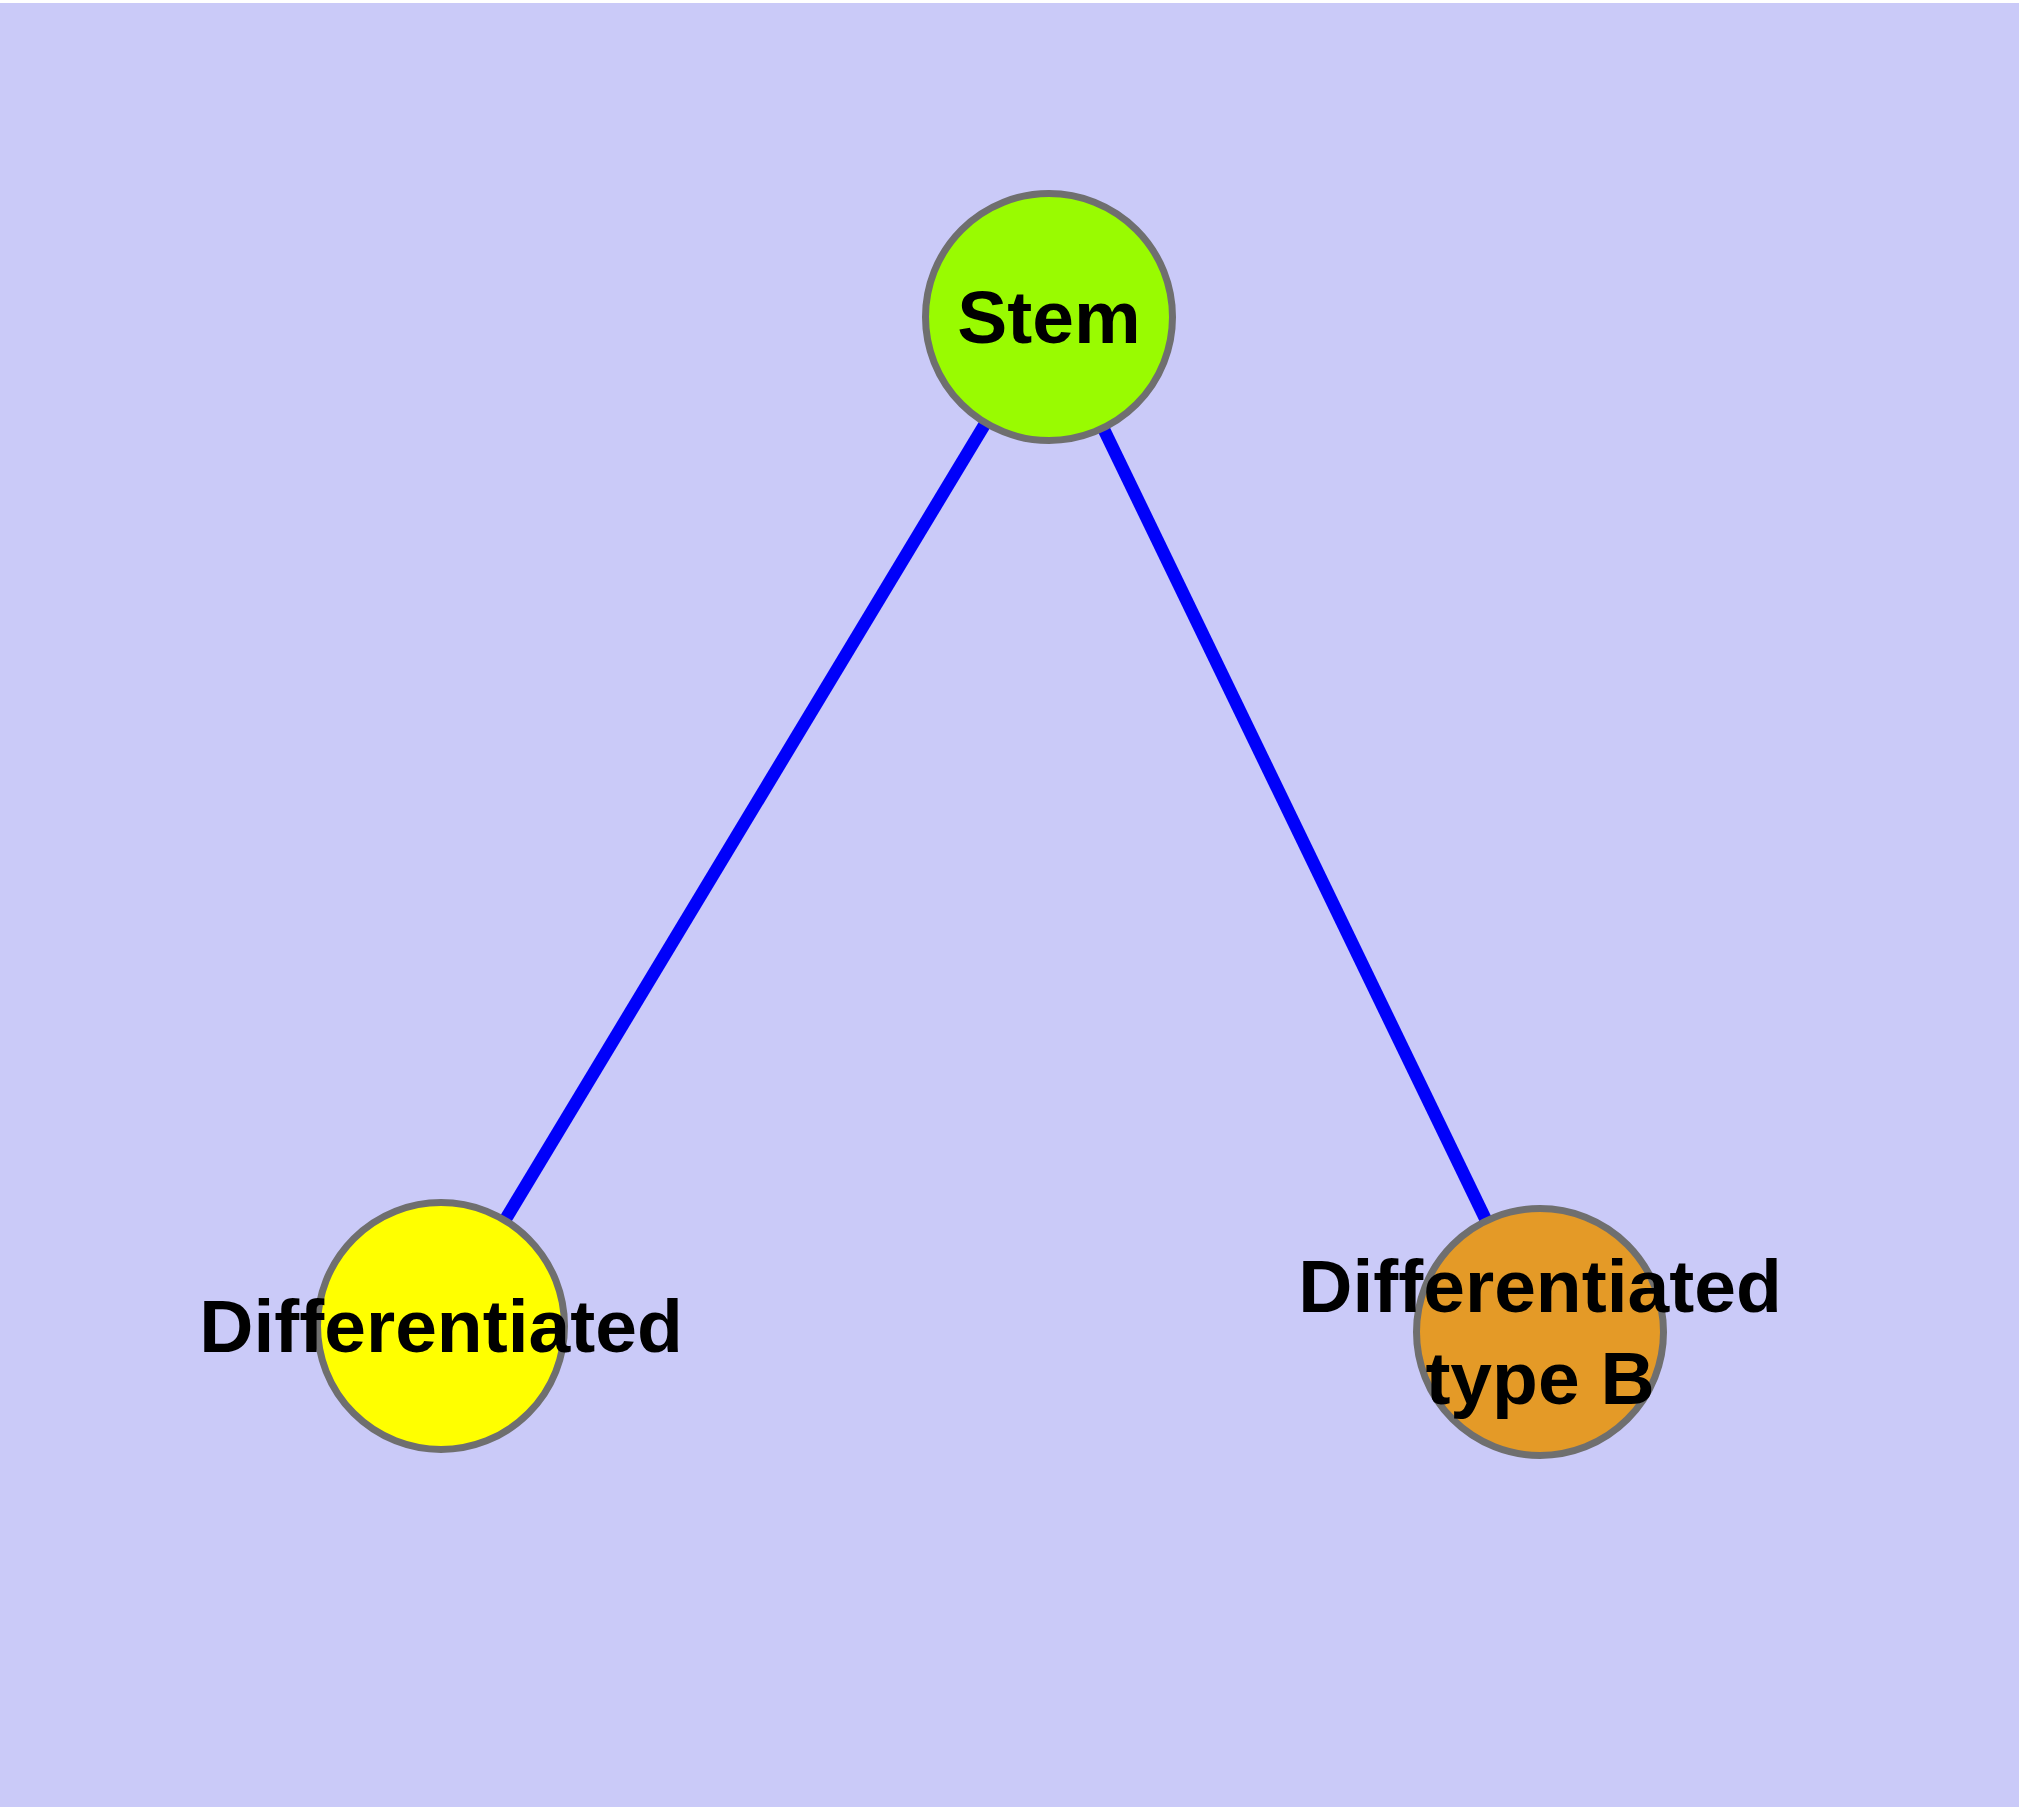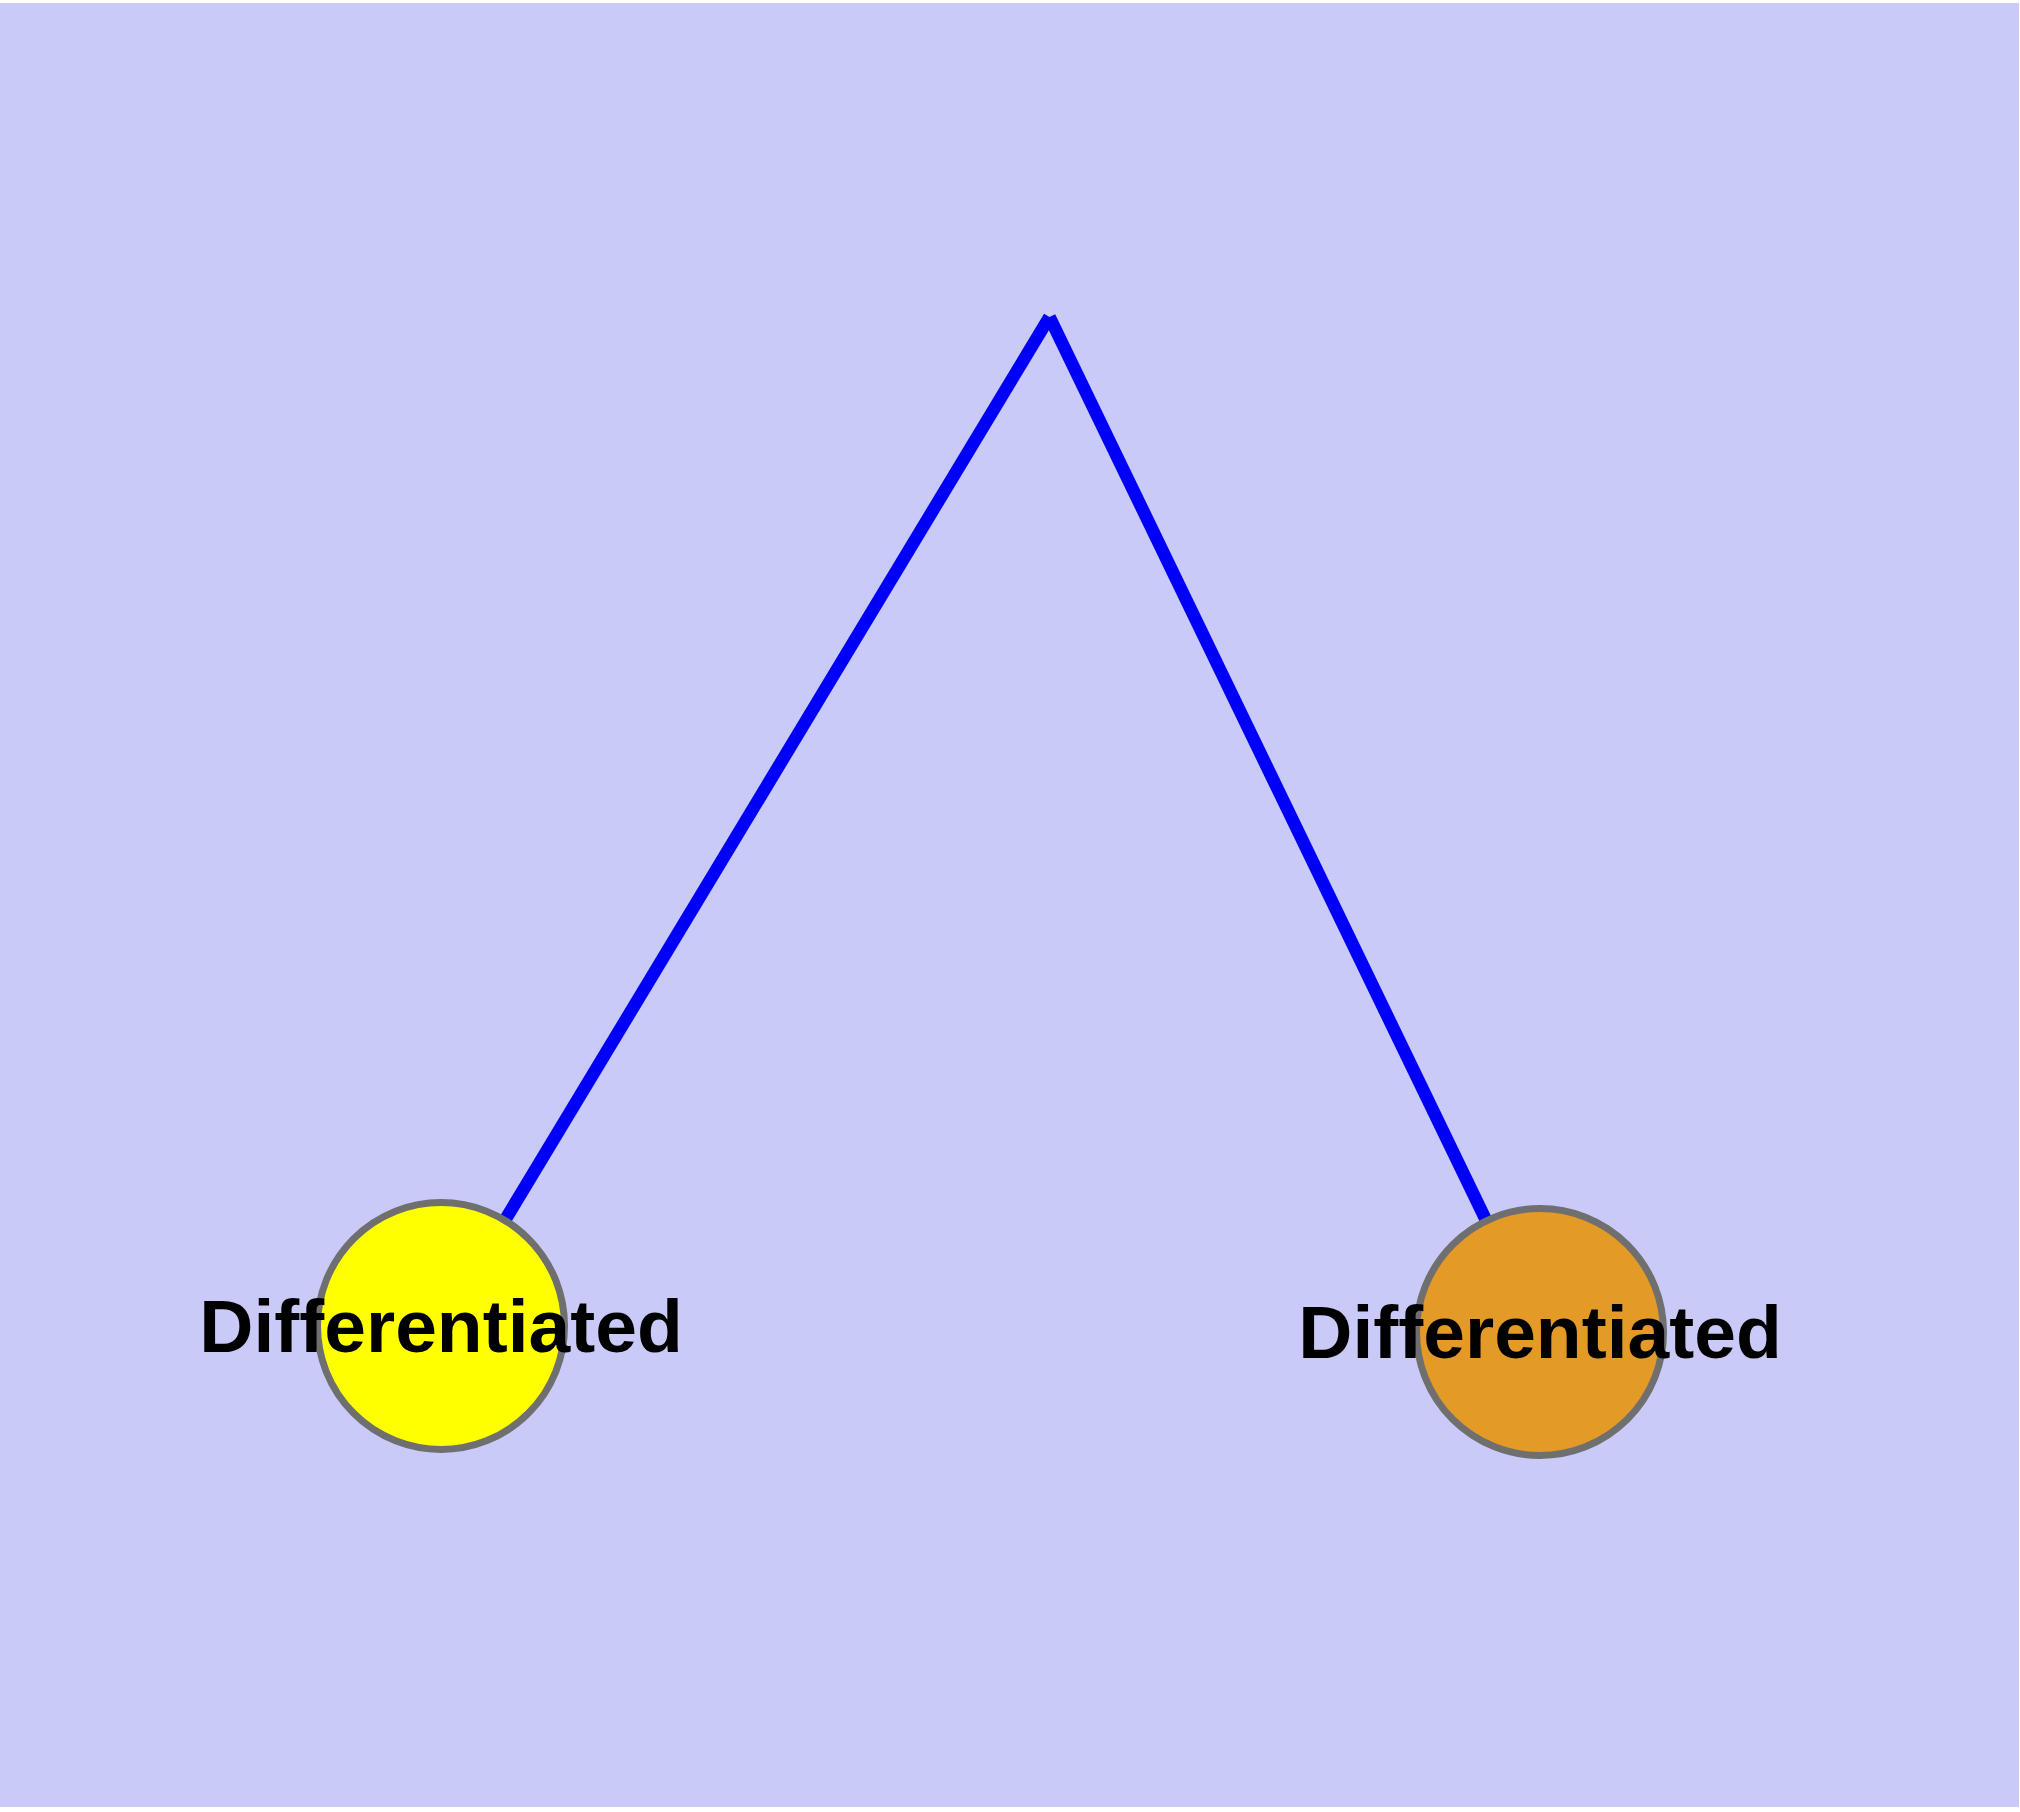--- a/index.html
+++ b/index.html
@@ -63,27 +63,33 @@
 
 <div class="page" style="background-color: rgb(255, 255, 255);">
 
   <div class="canvas-bg" style="background-color: rgb(202, 202, 248);"></div>
 
   <svg class="edges-layer" viewBox="0 0 2384 2138" xmlns="http://www.w3.org/2000/svg">
     <line class="edge" x1="1238" y1="374" x2="520" y2="1565" stroke="#0000FA"></line>
     <line class="edge" x1="1238" y1="374" x2="1817" y2="1572" stroke="#0000FA"></line>
   </svg>
 
+  <div class="node node-stem" style="background-color: rgb(153, 251, 1); border-color: rgb(111, 111, 111);">
+    <div class="node-label" style="color: rgb(0, 0, 0);">
+      <span>Stem</span>
+    </div>
+  </div>
 
   <div class="node node-type-a" style="background-color: rgb(255, 255, 0); border-color: rgb(111, 111, 111);">
     <div class="node-label" style="color: rgb(0, 0, 0);">
       <span>Differentiated</span>
     </div>
   </div>
 
   <div class="node node-type-b" style="background-color: rgb(228, 154, 39); border-color: rgb(111, 111, 111);">
     <div class="node-label" style="color: rgb(0, 0, 0);">
       <span>Differentiated</span>
+      <span>type B</span>
     </div>
   </div>
 
 </div>
 
 
 </body></html>

